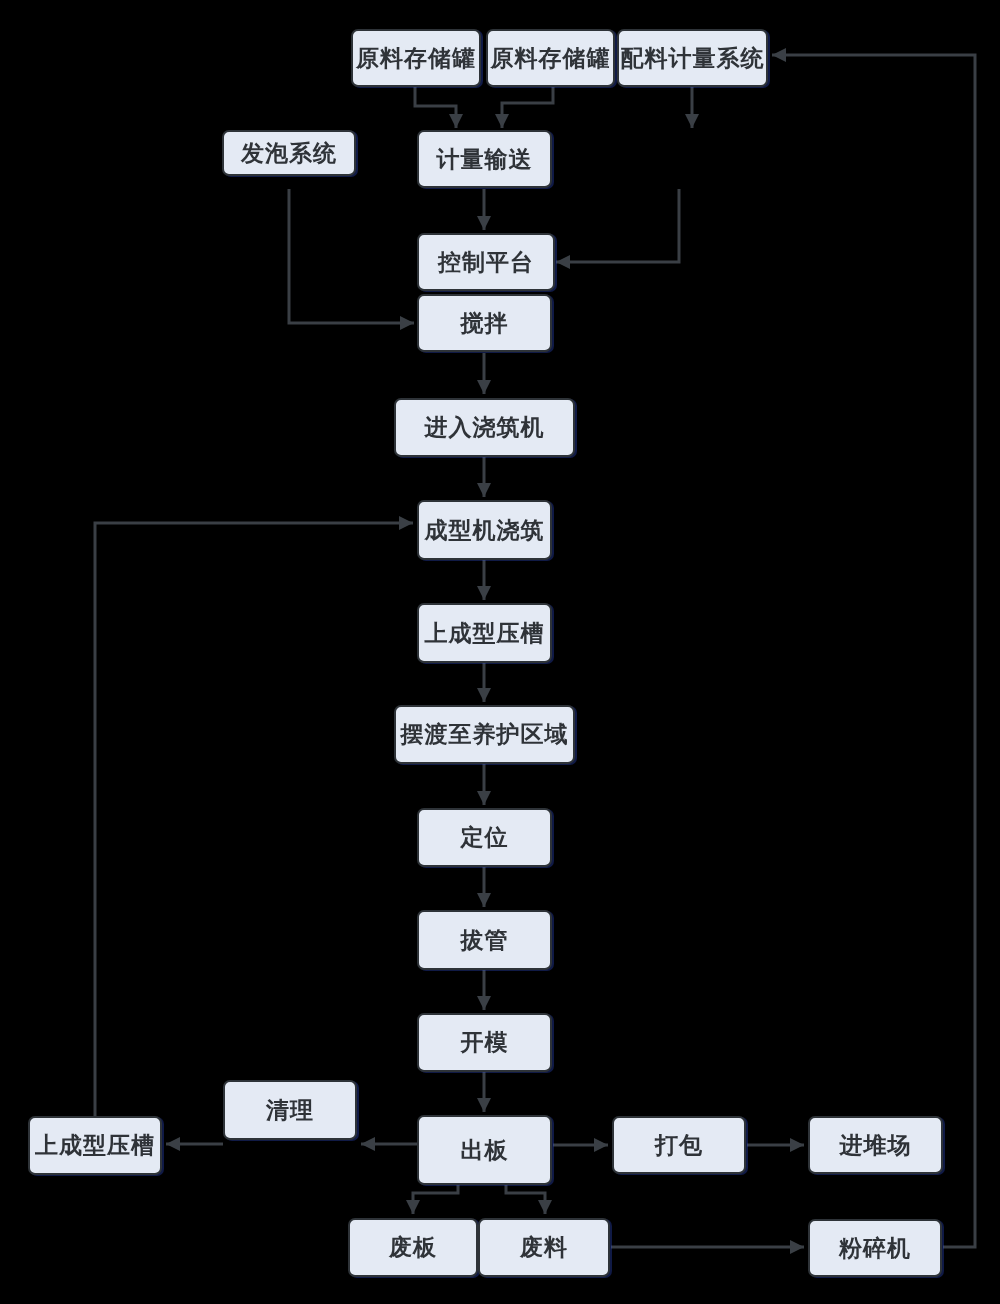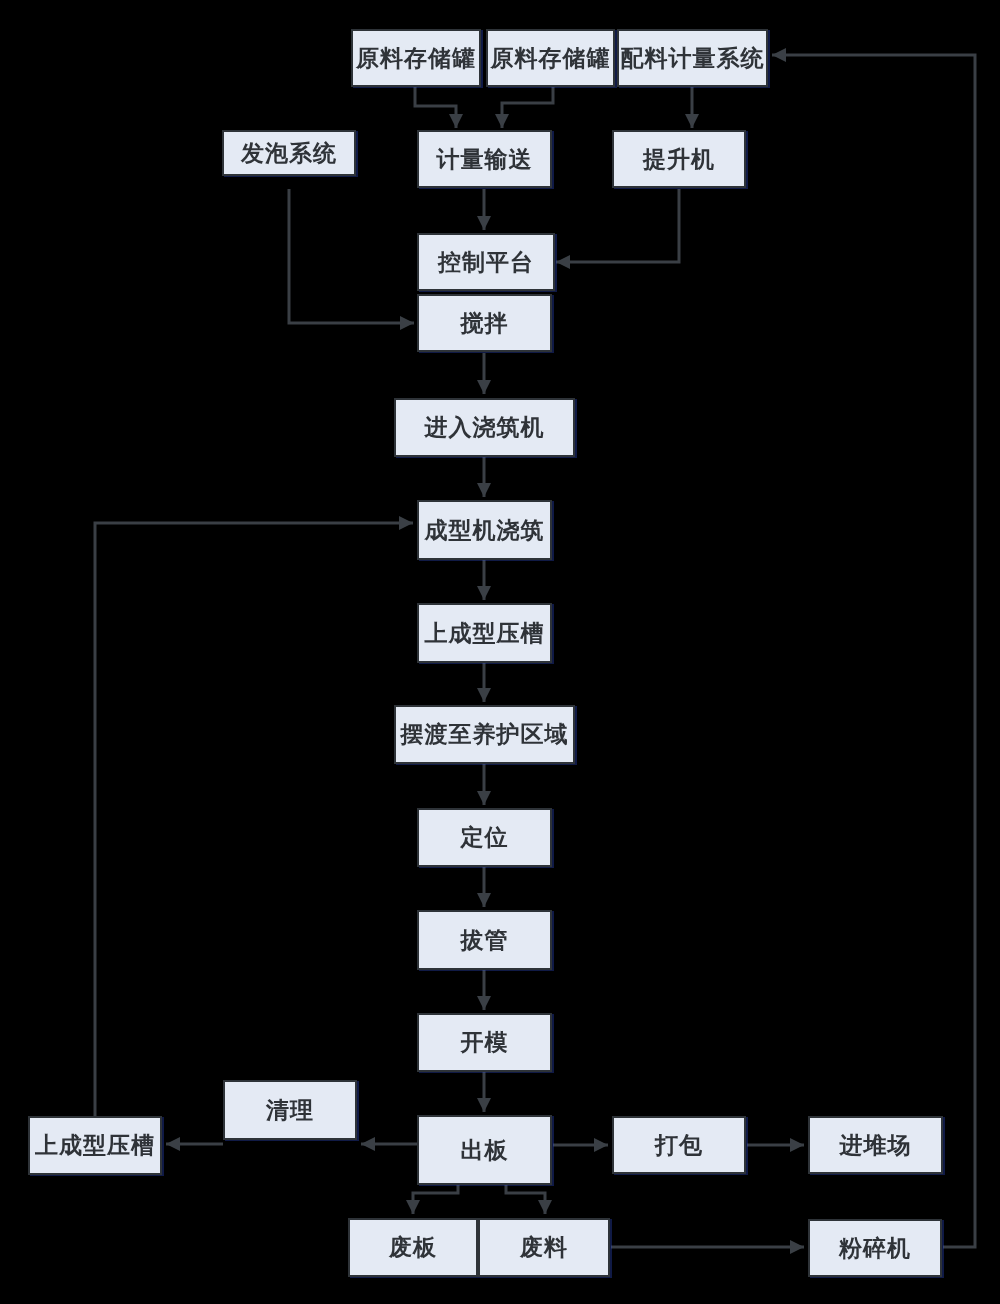--- a/index.html
+++ b/index.html
@@ -23,21 +23,21 @@
     height: 1304px;
   }
   .node {
     position: absolute;
     box-sizing: border-box;
     display: flex;
     align-items: center;
     justify-content: center;
     background: var(--node-fill, #e4eaf4);
     border: 2px solid var(--node-border, #2e3338);
-    border-radius: 0;
+    border-radius: 7px;
     color: var(--text, #2f3338);
     font-size: 23px;
     font-weight: 600;
     letter-spacing: 1px;
     white-space: nowrap;
     box-shadow: 2px 1px 0 rgba(45, 75, 200, 0.35);
   }
 </style>
 </head>
 <body>
@@ -73,21 +73,20 @@
     <path d="M506,1174 L506,1193 L545,1193 L545,1214" marker-end="url(#ah)"></path>
     <path d="M611,1247 L804,1247" marker-end="url(#ah)"></path>
     <path d="M943,1247 L975,1247 L975,55 L772,55" marker-end="url(#ah)"></path>
   </svg>
 
   <div class="node" style="left:351px;top:29px;width:130px;height:58px">原料存储罐</div>
   <div class="node" style="left:486px;top:29px;width:129px;height:58px">原料存储罐</div>
   <div class="node" style="left:617px;top:29px;width:151px;height:58px">配料计量系统</div>
   <div class="node" style="left:222px;top:130px;width:134px;height:46px">发泡系统</div>
   <div class="node" style="left:417px;top:130px;width:135px;height:58px">计量输送</div>
-  <div class="node" style="left:612px;top:130px;width:134px;height:58px">提升机</div>
   <div class="node" style="left:417px;top:233px;width:138px;height:58px">控制平台</div>
   <div class="node" style="left:417px;top:294px;width:135px;height:58px">搅拌</div>
   <div class="node" style="left:394px;top:398px;width:181px;height:59px">进入浇筑机</div>
   <div class="node" style="left:417px;top:500px;width:135px;height:60px">成型机浇筑</div>
   <div class="node" style="left:417px;top:603px;width:135px;height:60px">上成型压槽</div>
   <div class="node" style="left:394px;top:705px;width:181px;height:59px">摆渡至养护区域</div>
   <div class="node" style="left:417px;top:808px;width:135px;height:59px">定位</div>
   <div class="node" style="left:417px;top:910px;width:135px;height:60px">拔管</div>
   <div class="node" style="left:417px;top:1013px;width:135px;height:59px">开模</div>
   <div class="node" style="left:223px;top:1080px;width:134px;height:60px">清理</div>

